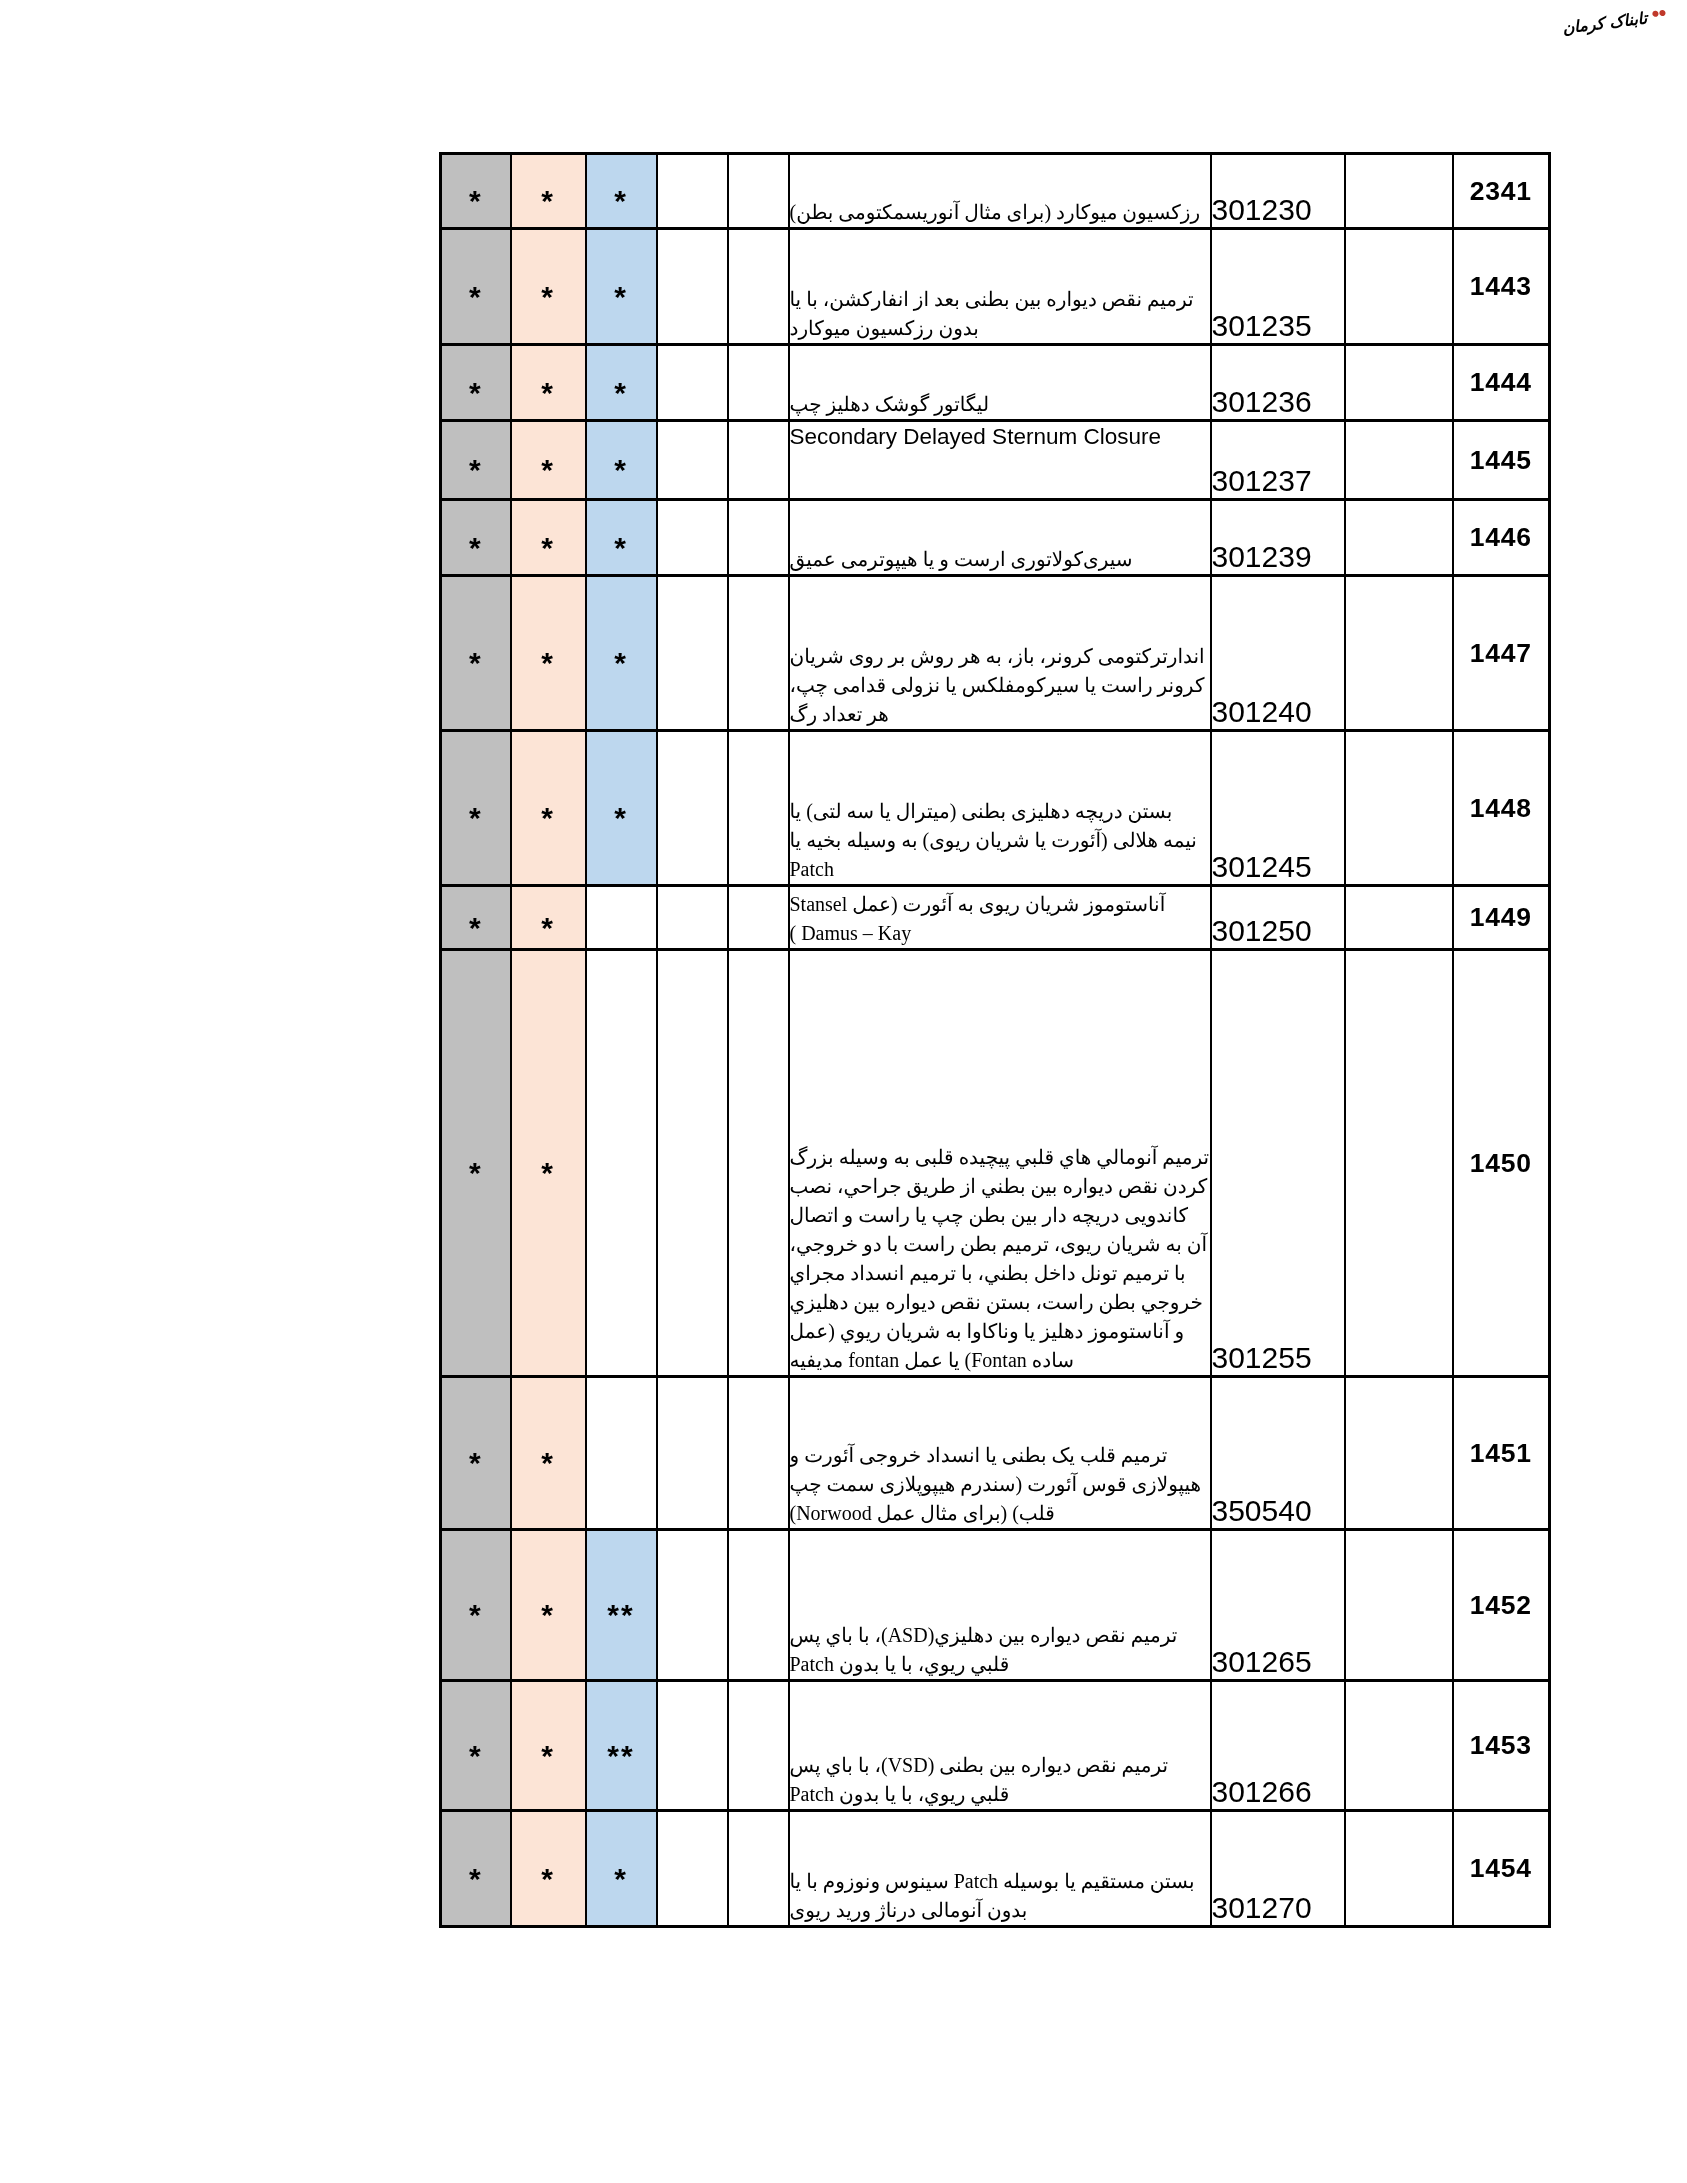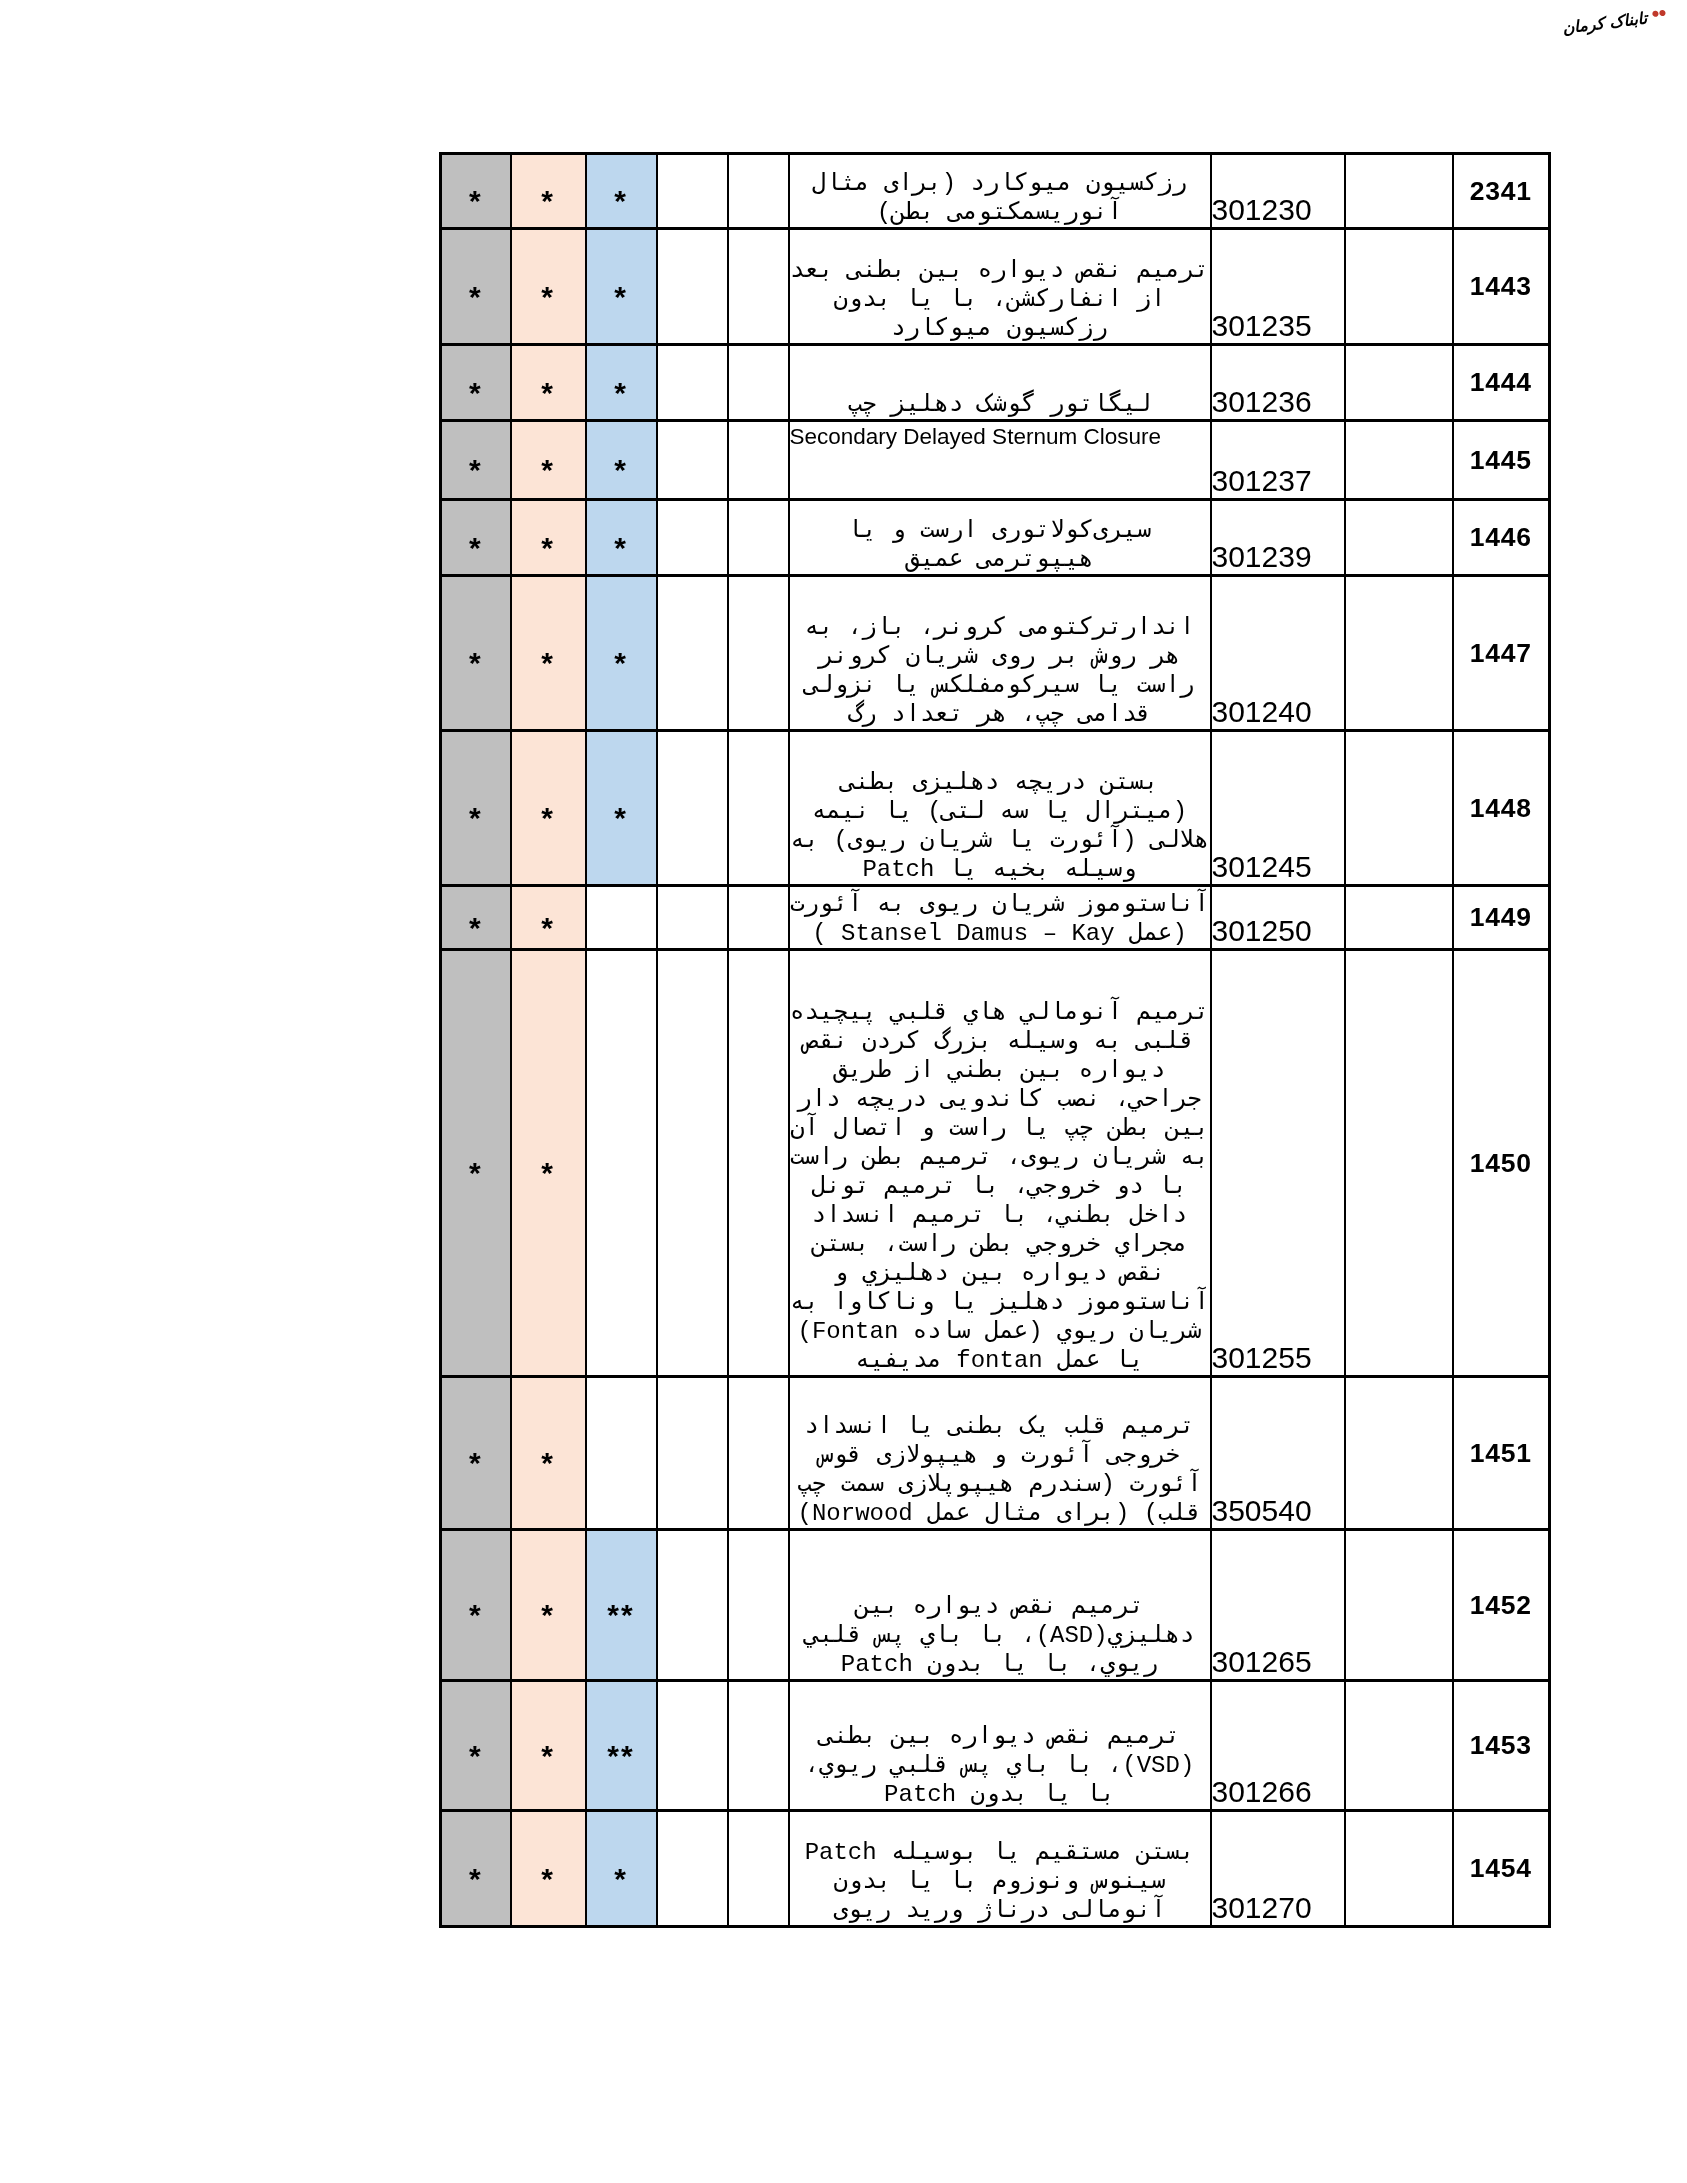--- a/index.html
+++ b/index.html
@@ -33,23 +33,23 @@
     font-family:"Liberation Sans",sans-serif;
     font-weight:bold;font-size:30px;
   }
   td.mark .glyph{display:inline-block;transform:translateY(30%);letter-spacing:2px;}
   td.c-gray{background:#BFBFBF;}
   td.c-peach{background:#FCE4D6;}
   td.c-blue{background:#BDD7EE;}
   td.c-blue.nofill{background:#ffffff;}
   td.spacer{background:#ffffff;}
   td.desc{
-    direction:rtl;text-align:center;vertical-align:bottom;
-    font-family:Liberation Mono, monospace;
-    font-size:24px;line-height:29px;
+    direction:rtl;text-align:left;vertical-align:bottom;
+    font-family:Liberation Serif, serif;
+    font-size:20px;line-height:29px;
     padding:2.6px 6.6px 5.3px 6.6px;
   }
   td.desc.ltr{
     direction:ltr;text-align:left;vertical-align:top;
     font-family:"Liberation Sans",sans-serif;
     font-size:22.5px;line-height:29px;margin-top:9px;
   }
   td.code{
     vertical-align:bottom;text-align:left;
     font-family:"Liberation Sans",sans-serif;

